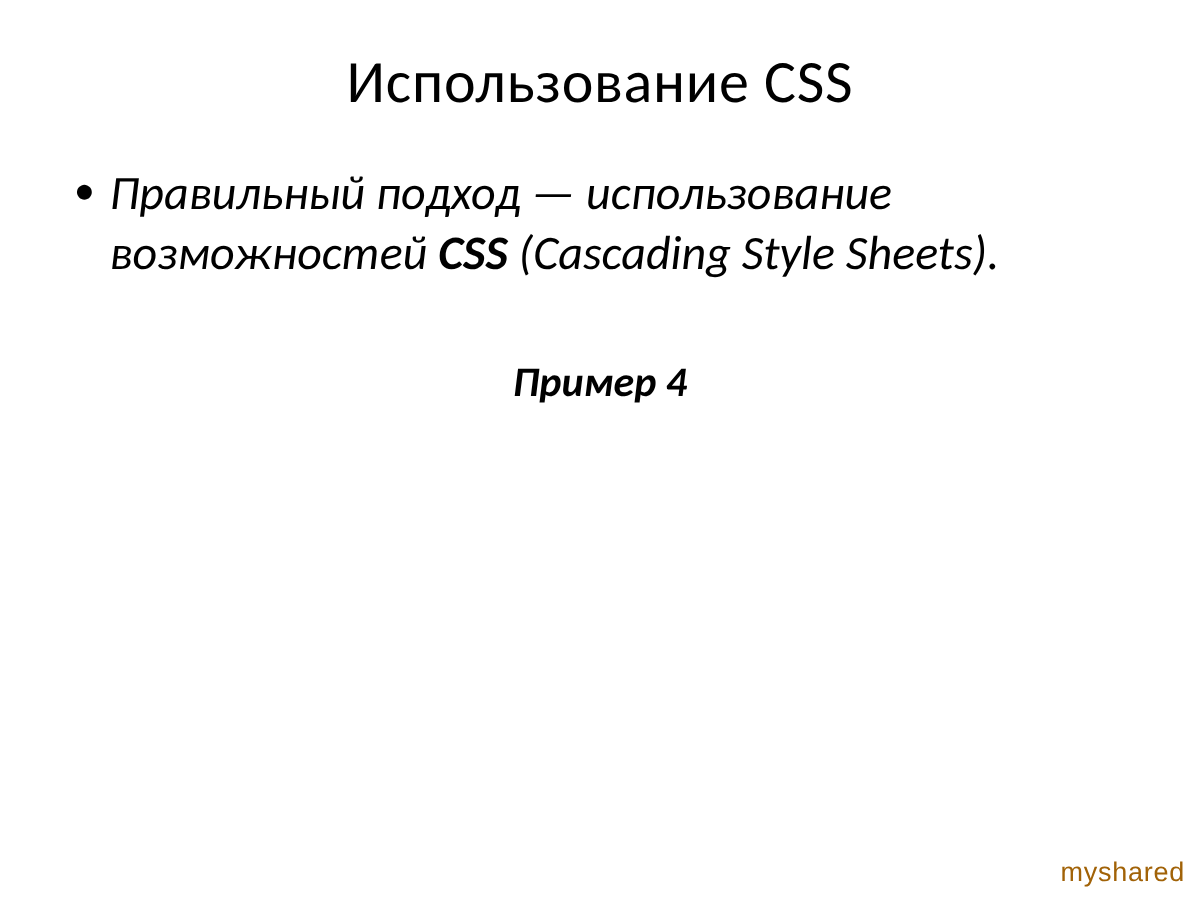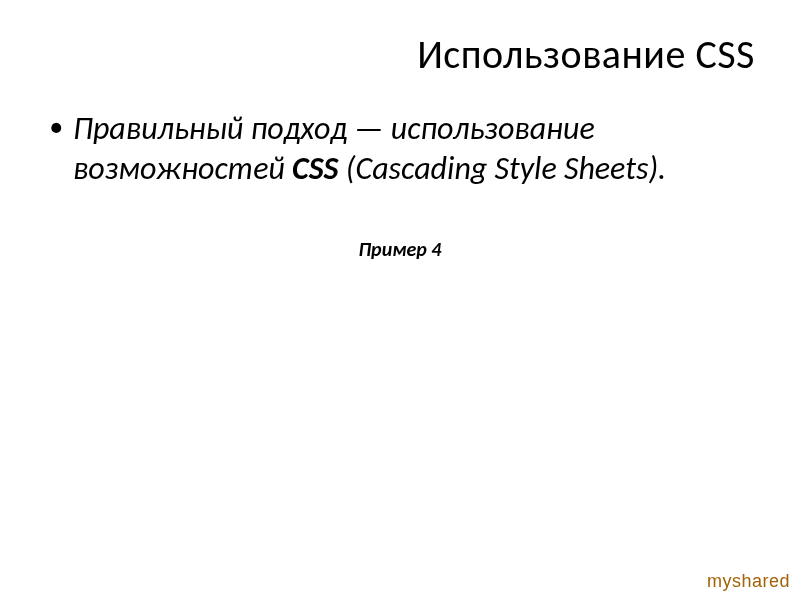--- a/index.html
+++ b/index.html
@@ -15,21 +15,20 @@
       color: #000000;
       position: relative;
       overflow: hidden;
     }
     .slide {
       width: 100%;
       height: 100%;
       padding: 30px 45px 20px 45px;
       display: flex;
       flex-direction: column;
-      align-items: flex-end;
     }
     .title {
       font-size: 40px;
       font-weight: 400;
       text-align: center;
       margin-bottom: 30px;
       letter-spacing: 0.5px;
     }
     .content {
       flex: 1;
@@ -52,21 +51,21 @@
       left: 4px;
       top: 0;
       font-size: 28px;
       color: #000000;
     }
     .bold {
       font-weight: bold;
     }
     .example-label {
       text-align: center;
-      font-size: 20px;
+      font-size: 28px;
       font-weight: bold;
       font-style: italic;
       margin-top: 48px;
     }
     .watermark {
       position: absolute;
       bottom: 8px;
       right: 10px;
       font-size: 18px;
       color: #a16207;

